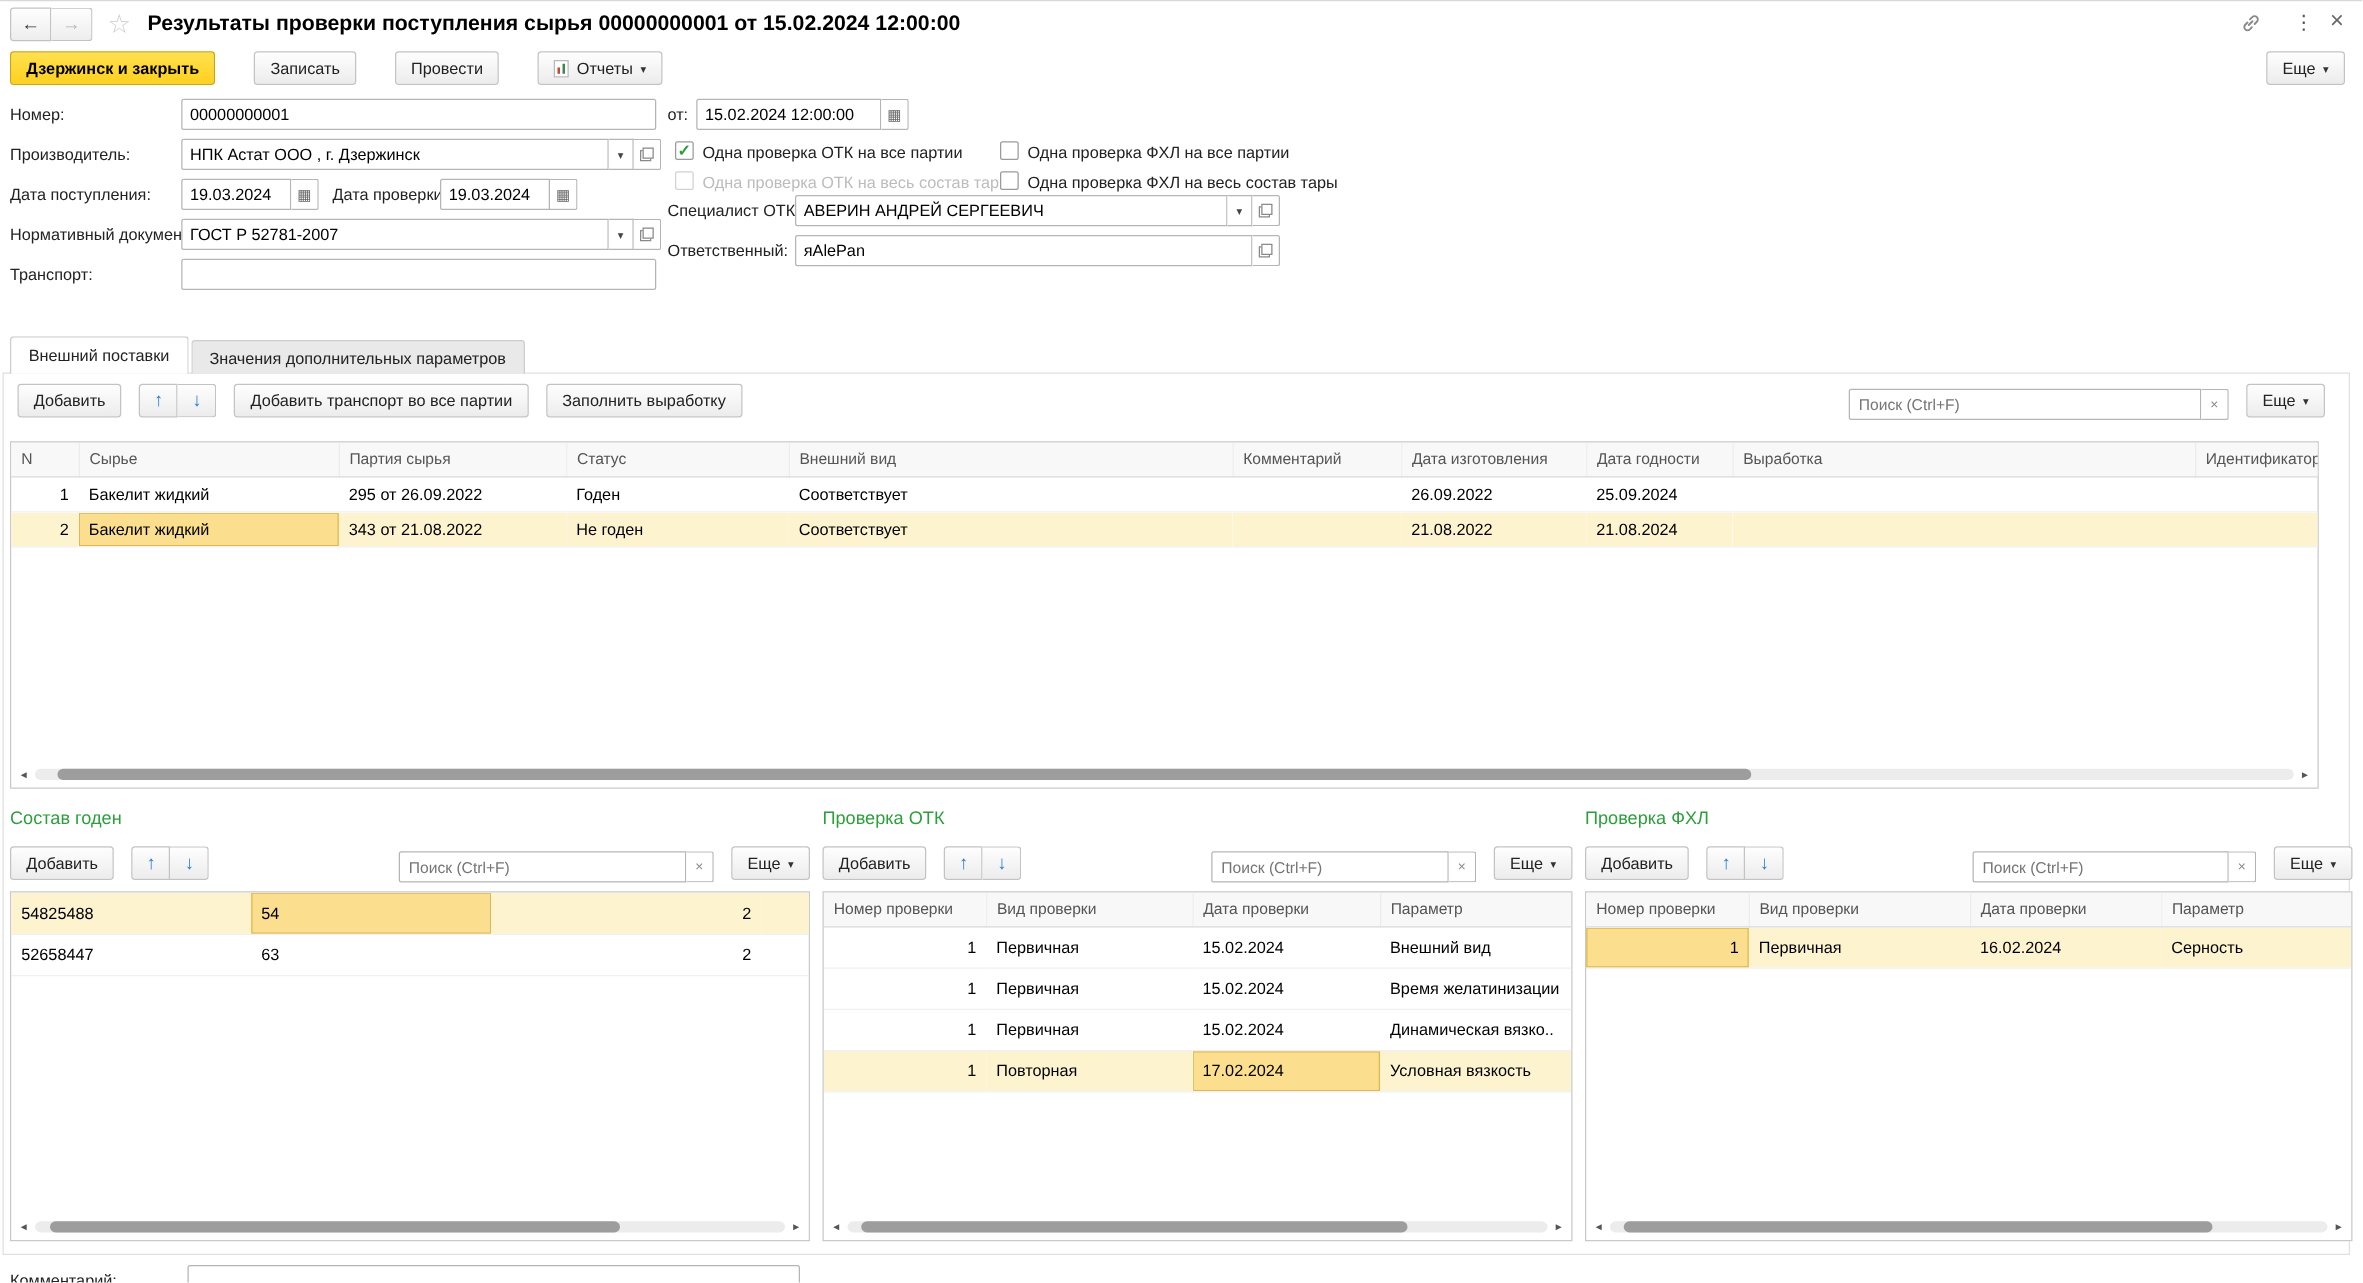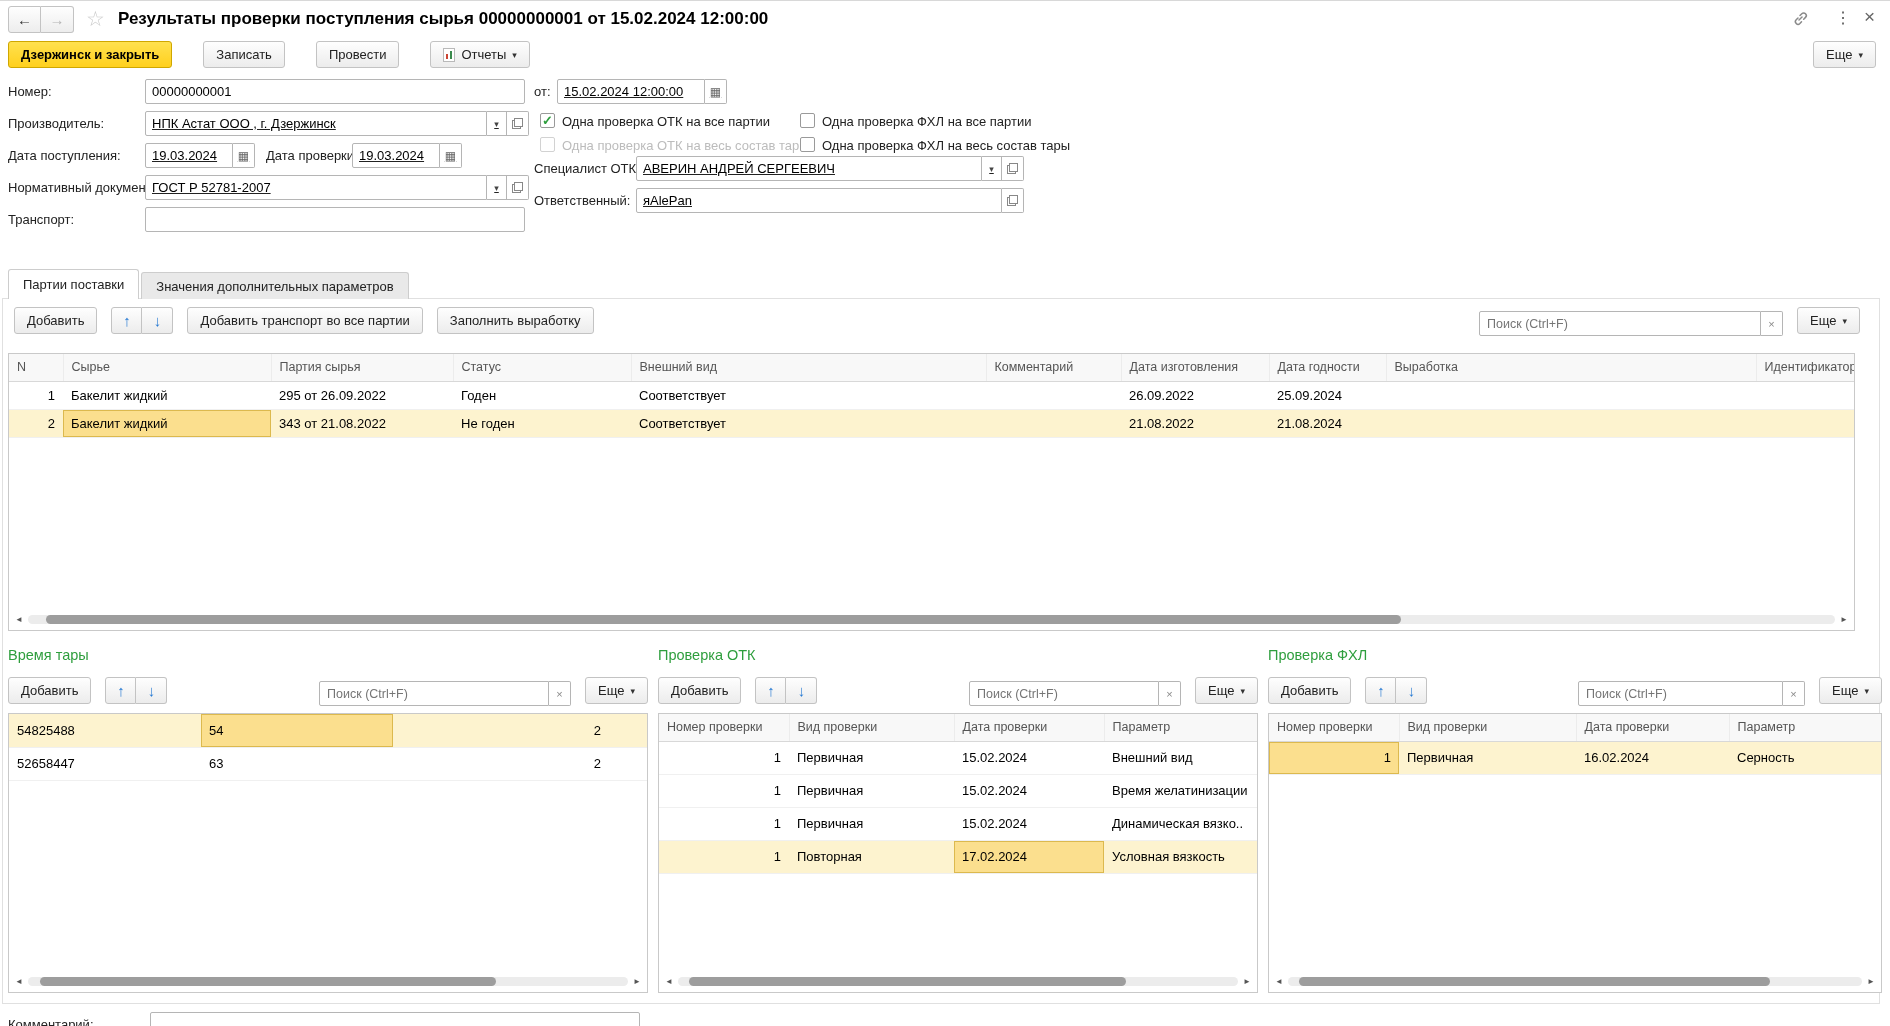--- a/index.html
+++ b/index.html
@@ -41,21 +41,21 @@
   .more-top { position:absolute; right:14px; top:40px; }
   .rep-ico { width:12px; height:14px; border:1px solid #b9b9b9; background:#fff; margin-right:6px; position:relative; }
   .rep-ico::before { content:""; position:absolute; left:2px; bottom:2px; width:2px; height:5px; background:#cc4433; }
   .rep-ico::after { content:""; position:absolute; left:6px; bottom:2px; width:2px; height:8px; background:#3a8a4d; }
 
   
   .flabel { position:absolute; font-size:13px; color:#222; white-space:nowrap; }
   .input { position:absolute; height:25px; border:1px solid #b5b5b5; border-radius:2px; font-size:13px;
     padding:0 6px; color:#000; background:#fff; font-family:inherit; }
   .input::placeholder { color:#c4c4c4; }
-  .combo { position:absolute; display:flex; height:36px;text-decoration:underline; }
+  .combo { position:absolute; display:flex; height:36px; }
   .cinput { height:25px; border:1px solid #b5b5b5; border-radius:2px 0 0 2px; font-size:13px; padding:0 6px;
     flex:1; min-width:0; color:#000; font-family:inherit; }
   .cbtn { width:20px; height:25px; border:1px solid #b5b5b5; border-left:none; background:#fff;
     display:flex; align-items:center; justify-content:center; font-size:9px; color:#444; cursor:pointer; padding:0; }
   .cbtn.cal { font-size:12px; color:#666; width:22px; }
   .cbtn.last { border-radius:0 2px 2px 0; width:22px; }
   .open-ico { position:relative; width:11px; height:11px; display:inline-block; }
   .open-ico::before { content:""; position:absolute; left:0; bottom:0; width:7px; height:7px; border:1px solid #888; background:#fff; }
   .open-ico::after  { content:""; position:absolute; right:0; top:0;  width:7px; height:7px; border:1px solid #888; background:#fff; }
 
@@ -200,21 +200,21 @@
     <input class="cinput" value="яAlePan" style="">
     <button class="cbtn last">
         <span class="open-ico"></span>
       </button>
   </div>
 
   <div class="flabel" style="left:8px; top:211px;">Транспорт:</div>
   <input class="input" style="left: 145px; top: 206px; width: 380px;" value="">
 
   <div class="tabs">
-    <div class="tab active">Партии поставки</div>
+    <div class="tab active">Внешний поставки</div>
     <div class="tab">Значения дополнительных параметров</div>
   </div>
   <div class="content-box"></div>
 
   <div class="grid-toolbar" style="left:14px; top:306px; width:1846px;">
     <button class="btn">Добавить</button>
     <div class="move-group">
       <button class="move-btn up">↑</button>
       <button class="move-btn down">↓</button>
     </div>
@@ -285,21 +285,21 @@
       </table>
     <div class="hscroll">
       <span class="sarr">◄</span>
       <div class="htrack">
           <div class="hthumb" style="left:1%; width:75%;"></div>
         </div>
       <span class="sarr">►</span>
     </div>
   </div>
 
-  <div class="sec-title" style="left:8px;">Время тары</div>
+  <div class="sec-title" style="left:8px;">Состав годен</div>
   <div class="grid-toolbar" style="left:8px; top:676px; width:640px;">
     <button class="btn">Добавить</button>
     <div class="move-group">
       <button class="move-btn up">↑</button>
       <button class="move-btn down">↓</button>
     </div>
     <div class="search">
       <input style="width: 230px;" placeholder="Поиск (Ctrl+F)">
       <button class="clear">×</button>
     </div>

